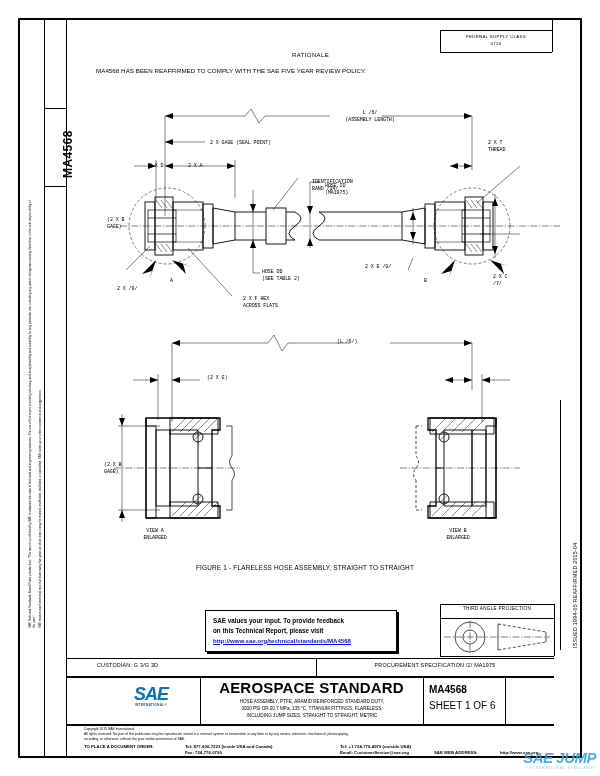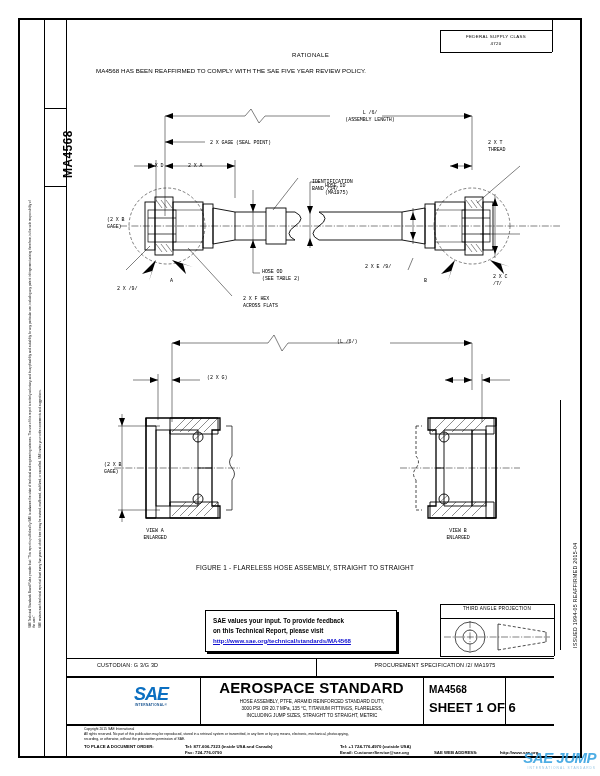--- a/index.html
+++ b/index.html
@@ -27,21 +27,21 @@
   
   #tab-number{font-weight:bold;font-size:12px;letter-spacing:.4px;}
 
   
   .micro{font-size:3.0px;line-height:1.45;color:#111;}
 
   
   .tb-title{font-size:15px;font-weight:bold;letter-spacing:.2px;}
   .tb-desc{font-size:4.6px;line-height:1.5;text-align:center;}
   .tb-doc{font-size:10px;font-weight:bold;}
-  .tb-sheet{font-size:13px;font-weight:bold;}
+  .tb-sheet{font-size:10px;}
 
   
   #feedback-box{position:absolute;border:1.5px solid #000;background:#fff;
       box-shadow:2px 2px 0 #000;}
   #feedback-box .fb{font-size:6.3px;font-weight:bold;line-height:1.55;}
   #feedback-link{color:#1010d0;text-decoration:underline;font-size:6.1px;font-weight:bold;}
 
   
   .cp{font-size:3.4px;line-height:1.5;}
   .cp-b{font-size:4.3px;font-weight:bold;}

